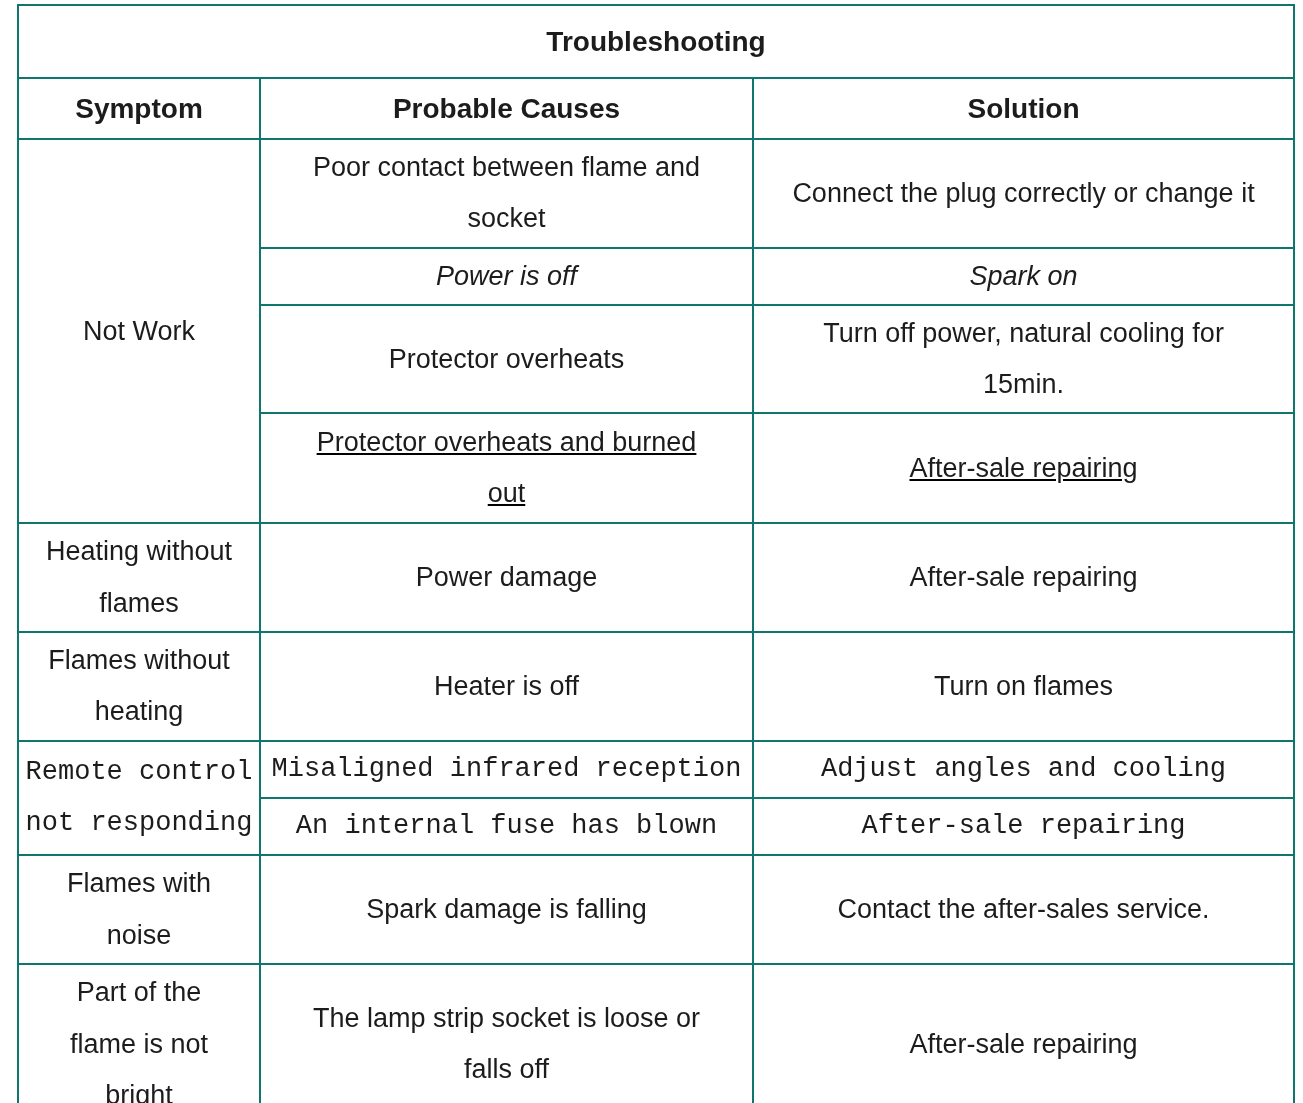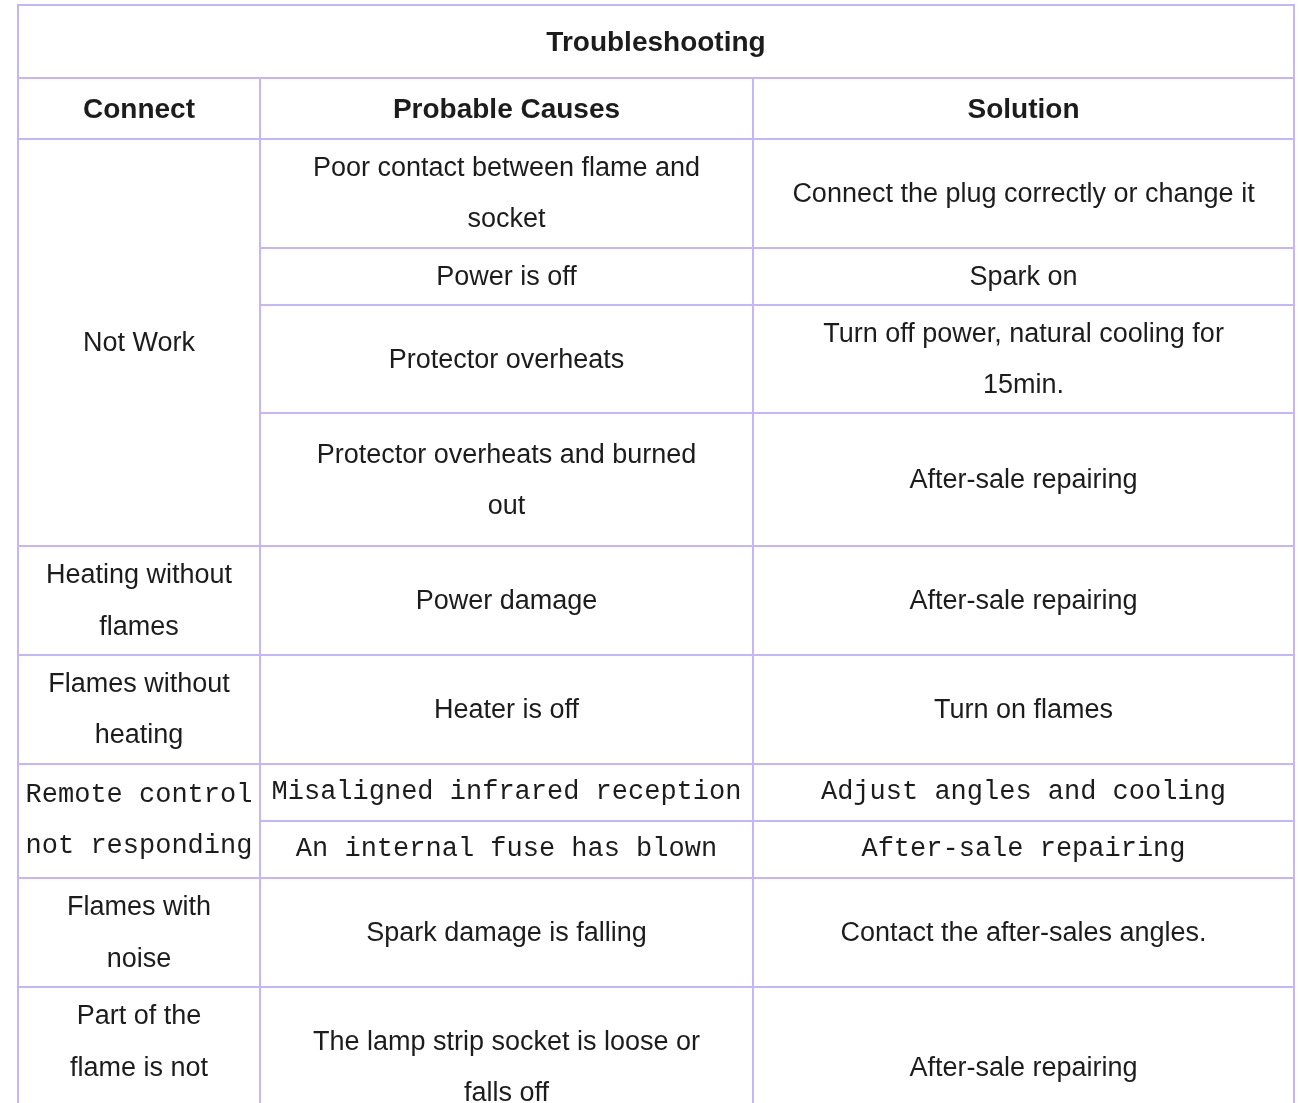--- a/index.html
+++ b/index.html
@@ -19,43 +19,43 @@
   table.tbl {
     position: absolute;
     left: 17px;
     top: 4px;
     width: 1276px;
     border-collapse: collapse;
     table-layout: fixed;
     background: #ffffff;
   }
   table.tbl td, table.tbl th {
-    border: 2px solid #c4b5fd;
+    border: 2px solid #0f766e;
     text-align: center;
     vertical-align: middle;
     color: #1c1c1c;
     font-size: 27px;
     line-height: 1.9;
     white-space: pre-line;
     padding: 2px 6px;
     font-weight: 400;
     margin-left: 36px;
   }
   table.tbl .title-cell,
   table.tbl th {
     font-weight: 700;
     font-size: 28px;
     line-height: 1.4;
   }
   tr.r-title  { height: 73px; }
   tr.r-head   { height: 61px; }
   tr.r-102    { height: 102px; }
-  tr.r-57     { height: 57px; }
+  tr.r-57     { height: 57px; font-style: italic; }
   tr.r-106    { height: 106px; }
-  tr.r-110    { height: 133px; }
+  tr.r-110    { height: 110px; text-decoration: underline; }
   tr.r-107    { height: 107px; }
   tr.r-53     { height: 53px; font-family: Liberation Mono, monospace; }
   tr.r-109    { height: 109px; }
   tr.r-155    { height: 155px; }
 </style>
 </head>
 <body>
 
 <div class="page">
   <table class="tbl">
@@ -64,21 +64,21 @@
       <col style="width:493px">
       <col style="width:541px">
     </colgroup>
 
     <tbody>
         <tr class="r-title">
       <td colspan="3" class="title-cell">Troubleshooting</td>
     </tr>
 
     <tr class="r-head">
-      <th>Connect</th>
+      <th>Symptom</th>
       <th>Probable Causes</th>
       <th>Solution</th>
     </tr>
 
     <tr class="r-102">
       <td rowspan="4">Not Work</td>
       <td>Poor contact between flame and
 socket</td>
       <td>Connect the plug correctly or change it</td>
     </tr>
@@ -119,21 +119,21 @@
     </tr>
     <tr class="r-53">
       <td>An internal fuse has blown</td>
       <td>After-sale repairing</td>
     </tr>
 
     <tr class="r-109">
       <td>Flames with
 noise</td>
       <td>Spark damage is falling</td>
-      <td>Contact the after-sales angles.</td>
+      <td>Contact the after-sales service.</td>
     </tr>
 
     <tr class="r-155">
       <td>Part of the
 flame is not
 bright</td>
       <td>The lamp strip socket is loose or
 falls off</td>
       <td>After-sale repairing</td>
     </tr>

